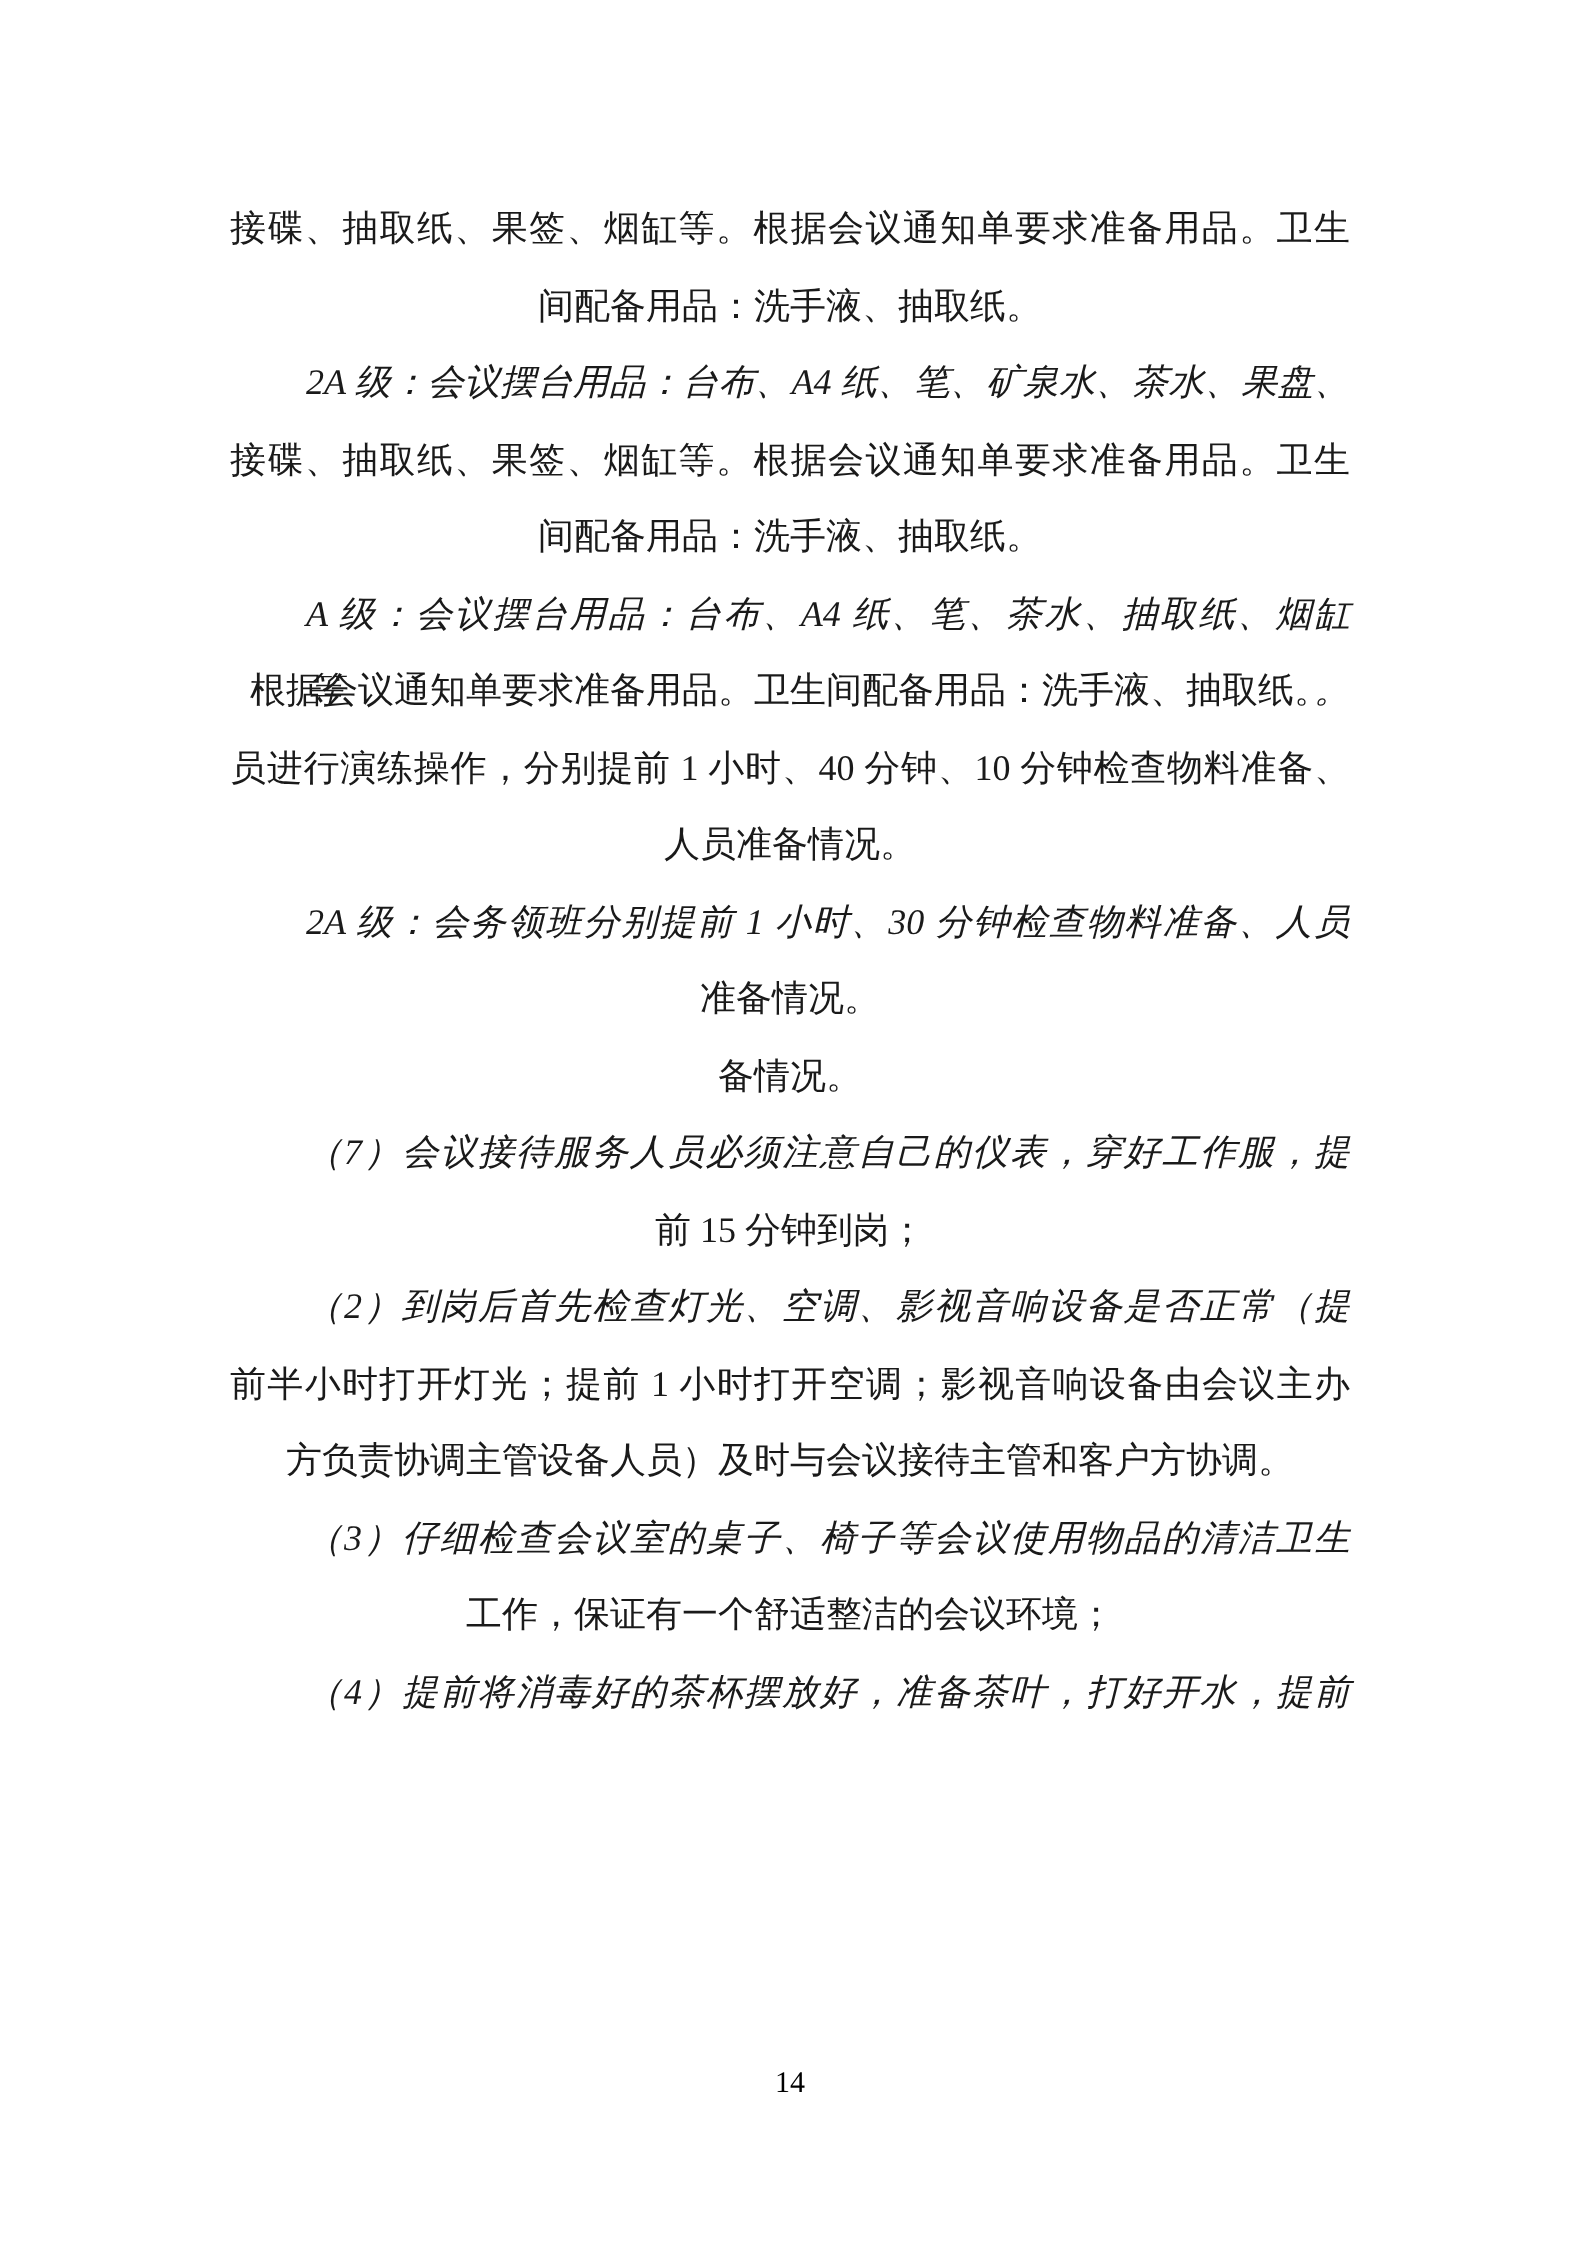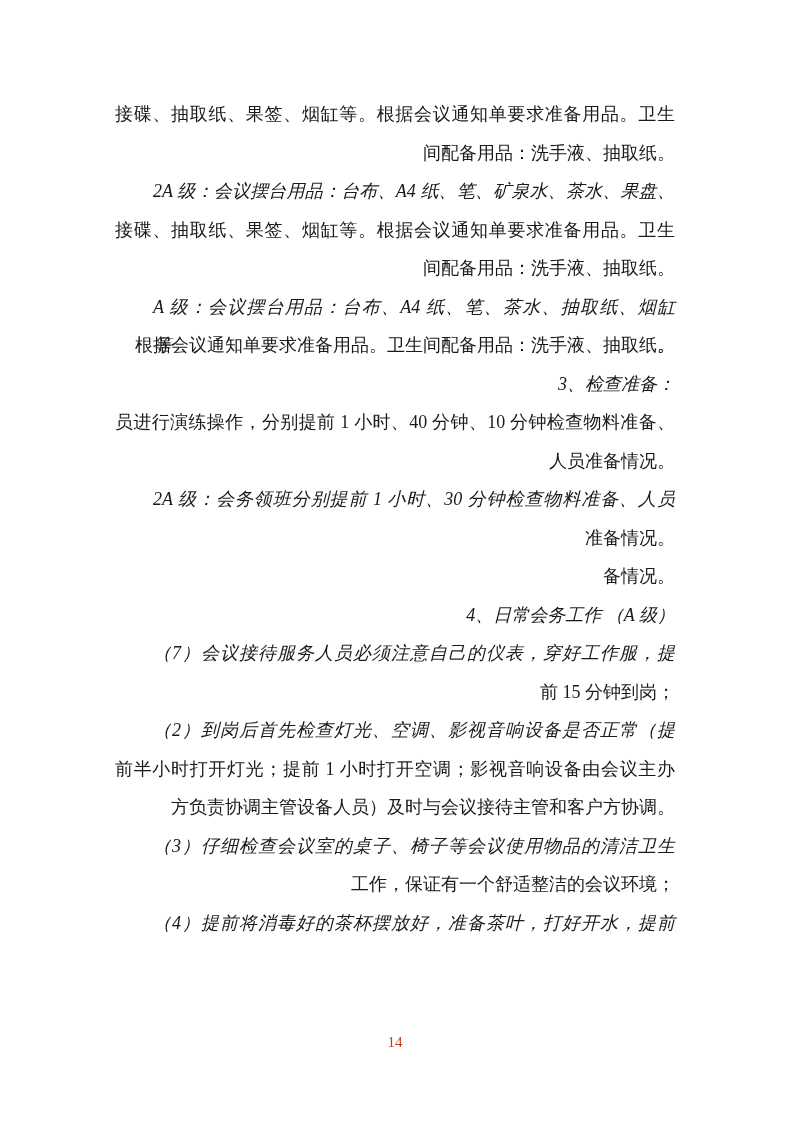--- a/index.html
+++ b/index.html
@@ -27,39 +27,39 @@
     top: 91px;
     width: 560px;
   }
   .para { margin: 0; padding: 0; }
   .ln {
     height: 38.5px;
     line-height: 38.5px;
     font-size: 18px;
     white-space: nowrap;
     overflow: visible;
-    text-align: right;
+    text-align: center;
   }
   
   .fill {
     white-space: normal;
     text-align: justify;
     text-align-last: justify;
   }
   
   .ind { margin-left: 38px; font-style: italic; }
   .page-footer {
     position: absolute;
     left: 115px;
     top: 1028px;
     width: 560px;
     text-align: center;
     font-size: 15px;
     line-height: 20px;
-    color: #c2410c;
+    color: #000000;
   }
 </style>
 </head>
 <body>
 
 <div class="page">
   <div class="doc-body">
 
     <div class="para">
       <div class="ln fill">接碟、抽取纸、果签、烟缸等。根据会议通知单要求准备用品。卫生</div>
@@ -70,41 +70,35 @@
       <div class="ln fill ind">2A 级：会议摆台用品：台布、A4 纸、笔、矿泉水、茶水、果盘、</div>
       <div class="ln fill">接碟、抽取纸、果签、烟缸等。根据会议通知单要求准备用品。卫生</div>
       <div class="ln">间配备用品：洗手液、抽取纸。</div>
     </div>
 
     <div class="para">
       <div class="ln fill ind">A 级：会议摆台用品：台布、A4 纸、笔、茶水、抽取纸、烟缸等。</div>
       <div class="ln">根据会议通知单要求准备用品。卫生间配备用品：洗手液、抽取纸。</div>
     </div>
 
-    <div class="para">
-      <div class="ln ind">3、检查准备：</div>
-    </div>
 
     <div class="para">
       <div class="ln fill">员进行演练操作，分别提前 1 小时、40 分钟、10 分钟检查物料准备、</div>
       <div class="ln">人员准备情况。</div>
     </div>
 
     <div class="para">
       <div class="ln fill ind">2A 级：会务领班分别提前 1 小时、30 分钟检查物料准备、人员</div>
       <div class="ln">准备情况。</div>
     </div>
 
     <div class="para">
       <div class="ln">备情况。</div>
     </div>
 
-    <div class="para">
-      <div class="ln ind">4、日常会务工作 （A 级）</div>
-    </div>
 
     <div class="para">
       <div class="ln fill ind">（7）会议接待服务人员必须注意自己的仪表，穿好工作服，提</div>
       <div class="ln">前 15 分钟到岗；</div>
     </div>
 
     <div class="para">
       <div class="ln fill ind">（2）到岗后首先检查灯光、空调、影视音响设备是否正常（提</div>
       <div class="ln fill">前半小时打开灯光；提前 1 小时打开空调；影视音响设备由会议主办</div>
       <div class="ln">方负责协调主管设备人员）及时与会议接待主管和客户方协调。</div>

